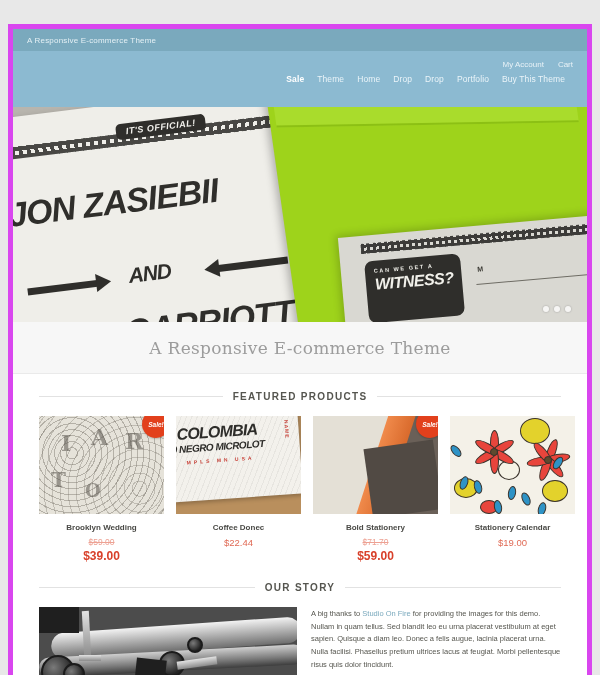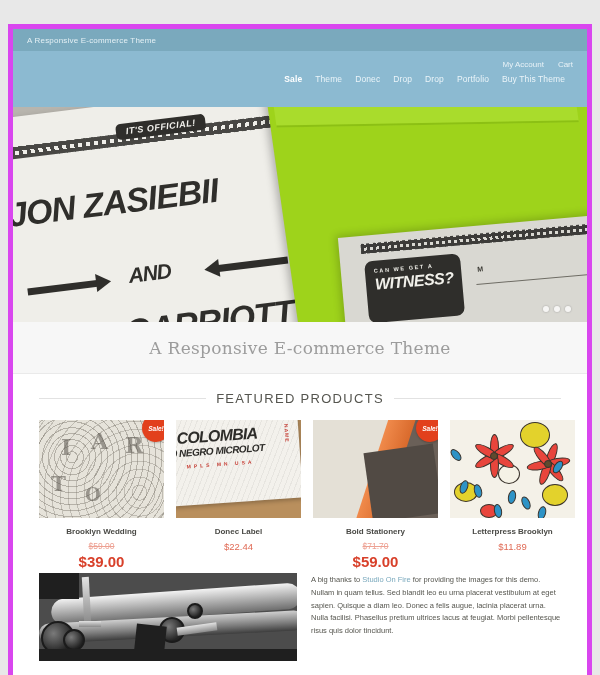--- a/index.html
+++ b/index.html
@@ -230,22 +230,22 @@
   
   .content { padding: 0 26px; }
 
   .sec-head {
     display: flex; align-items: center;
     gap: 10px;
     margin: 17px 0 14px;
   }
   .sec-rule { flex: 1; height: 1px; background: #e2e2e2; }
   .sec-title {
-    font-size: 13px;
-    font-weight: normal;
+    font-size: 10px;
+    font-weight: bold;
     letter-spacing: 1.3px;
     color: #55554f;
   }
 
   
   .products { display: flex; gap: 12px; }
   .product { width: 125px; }
   .prod-thumb {
     position: relative;
     width: 125px; height: 98px;
@@ -279,21 +279,21 @@
     line-height: 1.35;
   }
   .price-old {
     display: block;
     font-size: 8.5px;
     color: #eda193;
     text-decoration: line-through;
   }
   .price-now {
     display: block;
-    font-size: 15px;
+    font-size: 12px;
     font-weight: bold;
     color: #d8402a;
   }
   .price-single {
     display: block;
     font-size: 9.5px;
     color: #e06a55;
   }
 
   
@@ -468,21 +468,21 @@
     <span class="topbar-right">
       <a class="topbar-link" href="#">My Account</a>
       <a class="topbar-link" href="#">Cart</a>
     </span>
   </div>
 
   <div class="header">
     <nav class="nav">
       <a class="nav-item active" href="#">Sale</a>
       <a class="nav-item" href="#">Theme</a>
-      <a class="nav-item" href="#">Donec</a>
+      <a class="nav-item" href="#">Home</a>
       <a class="nav-item" href="#">Drop</a>
       <a class="nav-item" href="#">Drop</a>
       <a class="nav-item" href="#">Portfolio</a>
       <a class="nav-item" href="#">Buy This Theme</a>
     </nav>
   </div>
 
   <div class="hero">
     <div class="hero-photo">
 
@@ -566,21 +566,21 @@
           <div class="art-coffee">
             <div class="art-coffee-kraft"></div>
             <div class="art-coffee-card">
               <span class="coffee-t1">COLOMBIA</span>
               <span class="coffee-t2">0 NEGRO MICROLOT</span>
               <span class="coffee-t3">MPLS   MN   USA</span>
               <span class="coffee-tab">NAME</span>
             </div>
           </div>
         </div>
-        <div class="prod-name">Donec Label</div>
+        <div class="prod-name">Coffee Donec</div>
         <div class="prod-price">
           <span class="price-single">$22.44</span>
         </div>
       </div>
 
       <div class="product">
         <div class="prod-thumb">
           <div class="art-stat">
             <div class="art-stat-paper"></div>
             <div class="art-stat-edge"></div>
@@ -626,28 +626,33 @@
             <span class="leafdot" style="left:10px; top:60px; transform:rotate(20deg);"></span>
             <span class="leafdot" style="left:24px; top:64px; transform:rotate(-15deg);"></span>
             <span class="leafdot" style="left:58px; top:70px; transform:rotate(10deg);"></span>
             <span class="leafdot" style="left:72px; top:76px; transform:rotate(-25deg);"></span>
             <span class="leafdot" style="left:104px; top:40px; transform:rotate(35deg);"></span>
             <span class="leafdot" style="left:2px; top:28px; transform:rotate(-40deg);"></span>
             <span class="leafdot" style="left:88px; top:86px; transform:rotate(15deg);"></span>
             <span class="leafdot" style="left:44px; top:84px; transform:rotate(-10deg);"></span>
           </div>
         </div>
-        <div class="prod-name">Letterpress Brooklyn</div>
+        <div class="prod-name">Stationery Calendar</div>
         <div class="prod-price">
-          <span class="price-single">$11.89</span>
+          <span class="price-single">$19.00</span>
         </div>
       </div>
 
     </div>
 
+    <div class="sec-head">
+      <span class="sec-rule"></span>
+      <span class="sec-title">OUR STORY</span>
+      <span class="sec-rule"></span>
+    </div>
 
     <div class="story">
       <div class="story-img">
         <div class="press-roller"></div>
         <div class="press-roller2"></div>
         <div class="press-dark" style="left:0; top:0; width:40px; height:26px;"></div>
         <div class="press-bar" style="left:44px; top:4px; width:7px; height:46px; transform:rotate(-3deg);"></div>
         <div class="press-bar" style="left:40px; top:48px; width:22px; height:6px;"></div>
         <div class="press-gear" style="left:2px; top:48px; width:34px; height:34px;"></div>
         <div class="press-gear" style="left:24px; top:56px; width:22px; height:22px;"></div>

